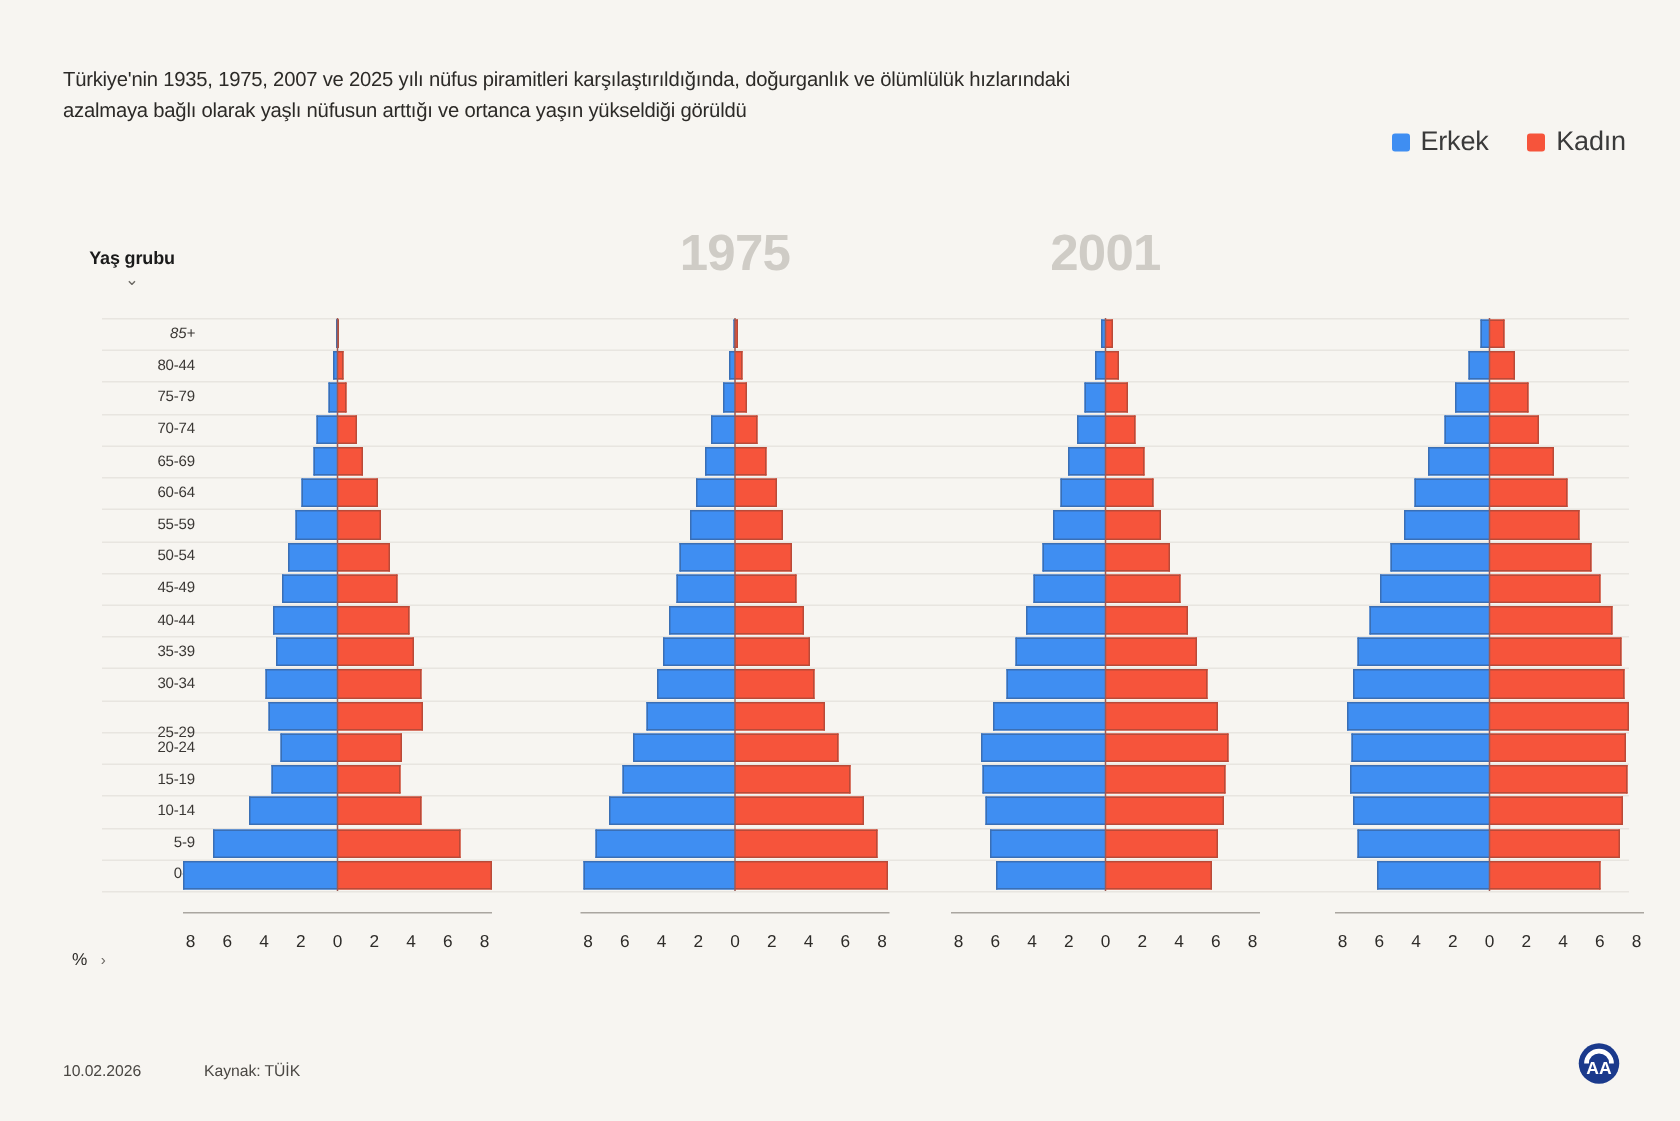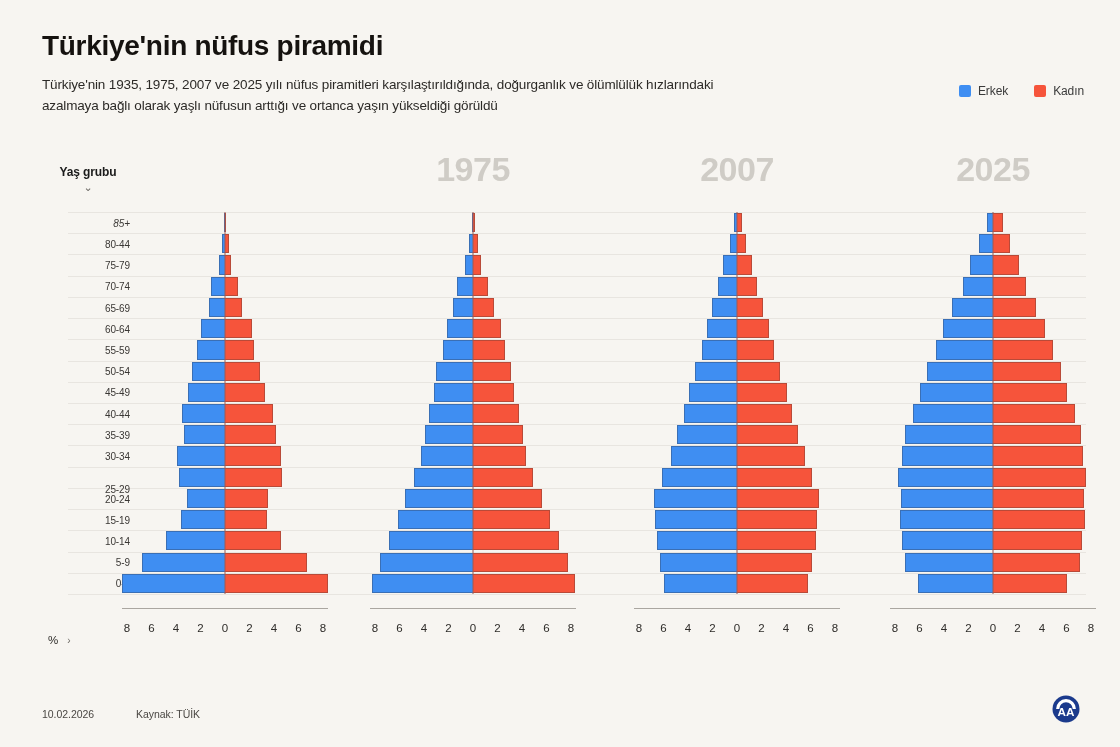--- a/index.html
+++ b/index.html
@@ -38,21 +38,21 @@
   #legend {
     position: absolute;
     right: 36px;
     top: 84px;
     display: flex;
     gap: 26px;
     align-items: center;
   }
   .legend-item { display: flex; align-items: center; gap: 7px; }
   .legend-swatch { width: 12px; height: 12px; border-radius: 2px; display: block; }
-  .legend-label { font-size: 12px; color: #3a3a3a; letter-spacing: -0.1px; }
+  .legend-label { font-size: 18px; color: #3a3a3a; letter-spacing: -0.1px; }
 
   
   #axis-group-header {
     position: absolute;
     left: 42px;
     top: 165px;
     width: 92px;
     text-align: center;
   }
   #axis-group-title { font-size: 12px; font-weight: bold; color: #1b1b1b; letter-spacing: -0.1px; }
@@ -67,21 +67,21 @@
     height: 510px;
   }
 
   .panel {
     position: absolute;
     top: 0;
     width: 230px;
     height: 510px;
   }
   .panel-1935 { left: 68px; }
-  .panel-1975 { left: 316px; }
+  .panel-1975 { left: 333px; }
   .panel-2007 { left: 580px; }
   .panel-2025 { left: 836px; }
 
   .year-label {
     position: absolute;
     top: 2px;
     left: 0;
     width: 100%;
     text-align: center;
     font-size: 34px;
@@ -228,21 +228,20 @@
     right: 36px;
     bottom: 20px;
     width: 36px;
     height: 36px;
   }
 </style>
 </head>
 <body>
 
 <div id="header">
-  <div id="title">Türkiye'nin nüfus piramidi</div>
   <div id="subtitle">Türkiye'nin 1935, 1975, 2007 ve 2025 yılı nüfus piramitleri karşılaştırıldığında, doğurganlık ve ölümlülük hızlarındaki azalmaya bağlı olarak yaşlı nüfusun arttığı ve ortanca yaşın yükseldiği görüldü</div>
 </div>
 
 <div id="legend">
   <div class="legend-item">
     <span class="legend-swatch" style="background: rgb(63, 142, 242);"></span>
     <span class="legend-label">Erkek</span>
   </div>
   <div class="legend-item">
     <span class="legend-swatch" style="background: rgb(246, 84, 59);"></span>
@@ -472,21 +471,21 @@
         <span class="xtick">4</span>
         <span class="xtick">2</span>
         <span class="xtick">0</span>
         <span class="xtick">2</span>
         <span class="xtick">4</span>
         <span class="xtick">6</span>
         <span class="xtick">8</span>
       </div>
     </div>
     <div class="panel panel-2007">
-      <div class="year-label">2007</div>
+      <div class="year-label">2001</div>
       <div class="plot">
         <div class="row">
           <div class="bar bar-m" style="width: 3.21875px; background: rgb(63, 142, 242);"></div>
           <div class="bar bar-f" style="width: 4.50625px; background: rgb(246, 84, 59);"></div>
         </div>
         <div class="row">
           <div class="bar bar-m" style="width: 7.08125px; background: rgb(63, 142, 242);"></div>
           <div class="bar bar-f" style="width: 9.0125px; background: rgb(246, 84, 59);"></div>
         </div>
         <div class="row">
@@ -562,21 +561,20 @@
         <span class="xtick">4</span>
         <span class="xtick">2</span>
         <span class="xtick">0</span>
         <span class="xtick">2</span>
         <span class="xtick">4</span>
         <span class="xtick">6</span>
         <span class="xtick">8</span>
       </div>
     </div>
     <div class="panel panel-2025">
-      <div class="year-label">2025</div>
       <div class="plot">
         <div class="row">
           <div class="bar bar-m" style="width: 5.79375px; background: rgb(63, 142, 242);"></div>
           <div class="bar bar-f" style="width: 9.65625px; background: rgb(246, 84, 59);"></div>
         </div>
         <div class="row">
           <div class="bar bar-m" style="width: 13.5188px; background: rgb(63, 142, 242);"></div>
           <div class="bar bar-f" style="width: 17.3813px; background: rgb(246, 84, 59);"></div>
         </div>
         <div class="row">

